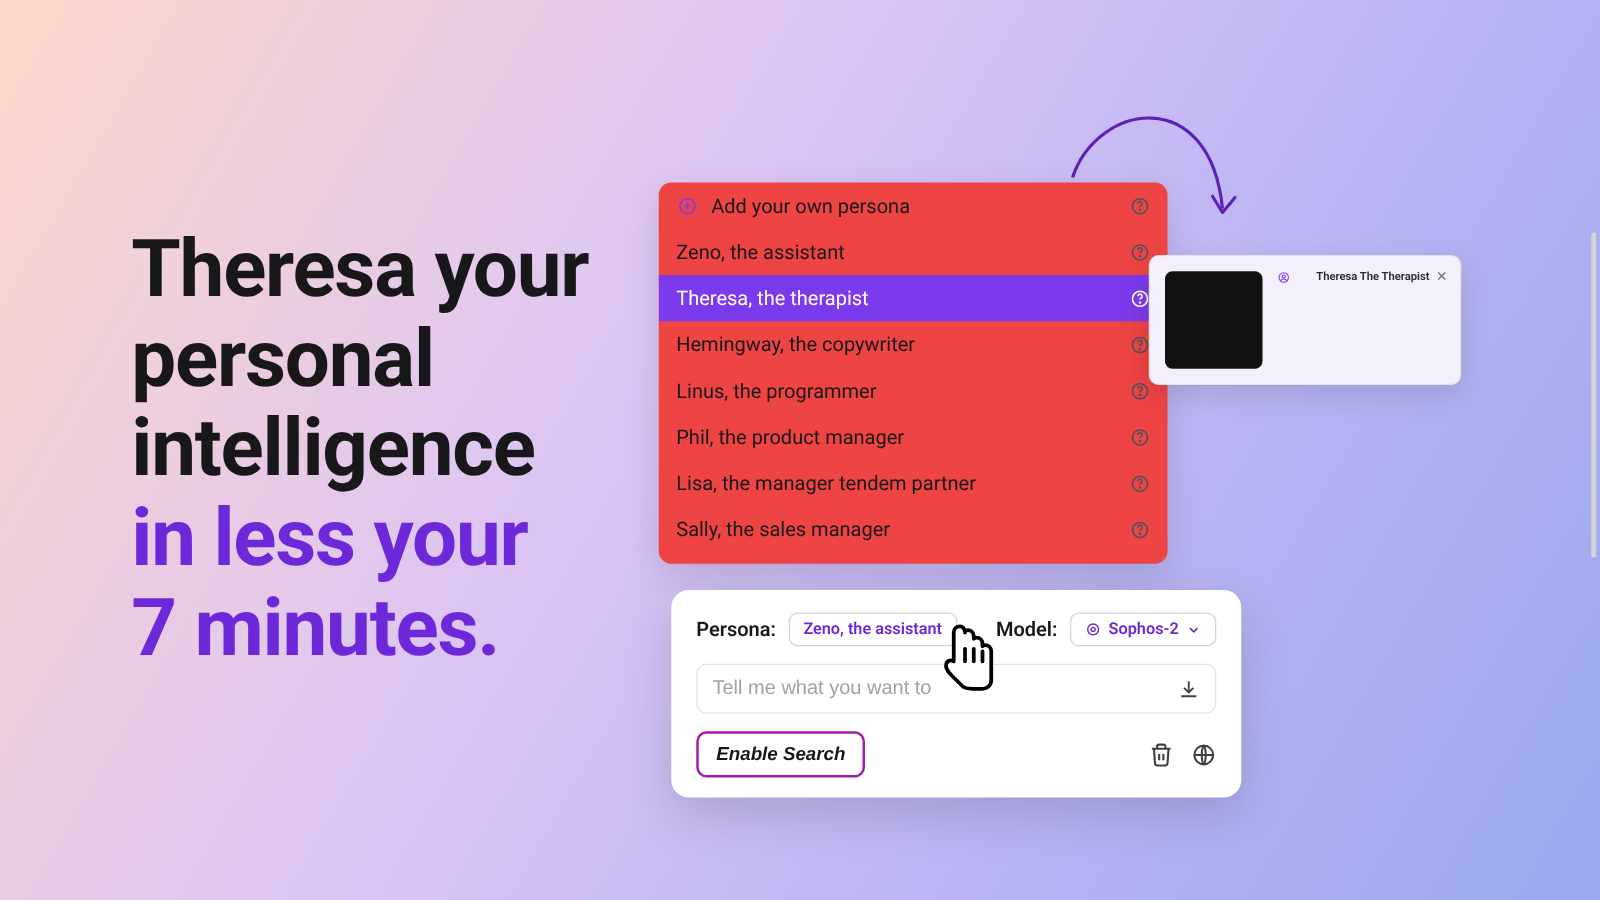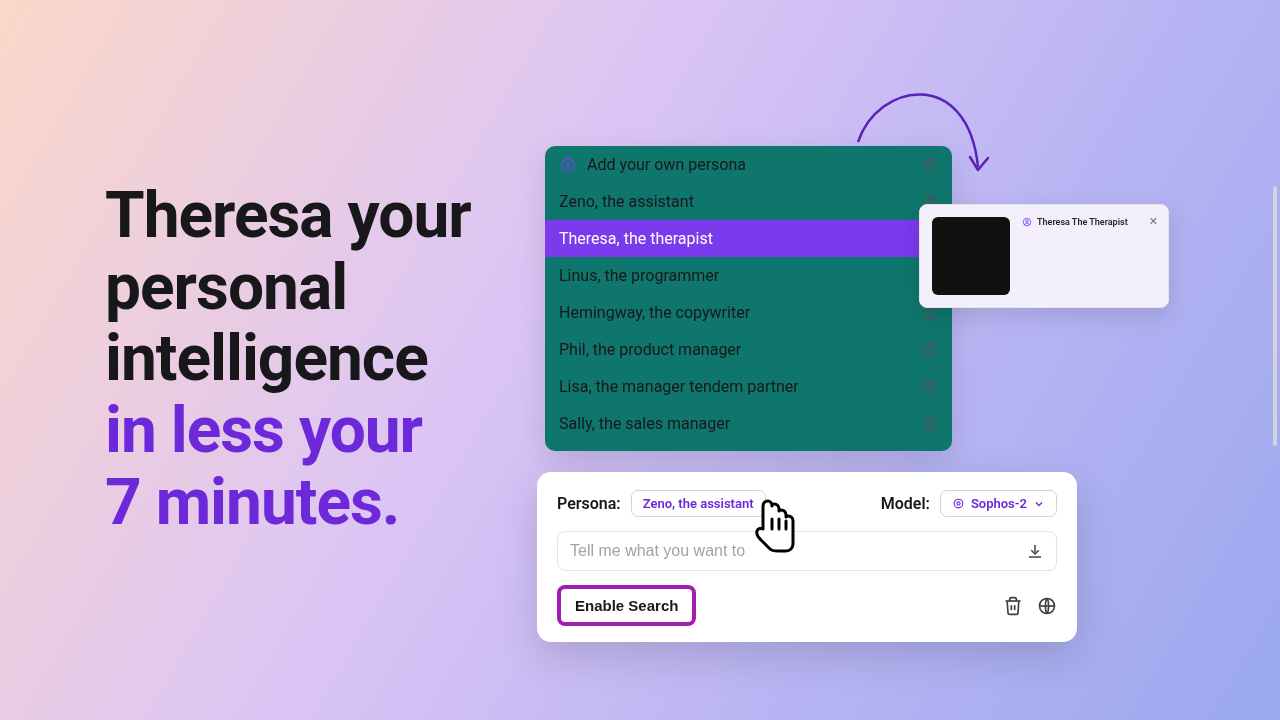--- a/index.html
+++ b/index.html
@@ -21,27 +21,26 @@
   }
   .headline .accent { color: #6d28d9; }
 
   
   .persona-list {
     position: absolute;
     left: 527px;
     top: 146px;
     width: 407px;
     height: 305px;
-    background: #0f766e;
+    background: #ef4444;
     border-radius: 10px;
     box-shadow: 0 10px 30px rgba(0,0,0,0.12);
     overflow: hidden;
     display: flex;
     flex-direction: column;
-    margin-left: 18px;
   }
   .persona-item {
     display: flex;
     align-items: center;
     padding: 9px 14px;
     font-size: 16px;
     color: #18181b;
     cursor: pointer;
     position: relative;
   }
@@ -90,21 +89,21 @@
     width: 78px;
     height: 78px;
     background: #111;
     border-radius: 6px;
     flex-shrink: 0;
   }
   .detail-card .info { flex: 1; }
   .detail-card .title-row {
     display: flex;
     align-items: center;
-    gap: 5px;
+    gap: 21px;
     margin-bottom: 6px;
   }
   .detail-card .title-row .tiny-icon { color: #7c3aed; }
   .detail-card .title { font-size: 9px; font-weight: 600; color: #27272a; }
   .detail-card .close-x {
     position: absolute;
     right: 10px;
     top: 10px;
     font-size: 11px;
     color: #71717a;
@@ -123,21 +122,21 @@
     top: 72px;
     width: 170px;
     height: 140px;
   }
 
   
   .prompt-box {
     position: absolute;
     left: 537px;
     top: 472px;
-    width: 540px;
+    width: 456px;
     background: #fff;
     border-radius: 14px;
     box-shadow: 0 14px 40px rgba(0,0,0,0.15);
     padding: 18px 20px 16px 20px;
   }
   .prompt-top {
     display: flex;
     align-items: center;
     justify-content: space-between;
     margin-bottom: 14px;
@@ -174,28 +173,29 @@
     color: #4c1d95;
   }
   .prompt-input::placeholder { color: #a1a1aa; }
   .dl-icon { color: #3f3f46; cursor: pointer; }
   .prompt-bottom {
     display: flex;
     align-items: center;
     justify-content: space-between;
   }
   .enable-btn {
-    border: 4px solid #a21caf;
+    border: 2px solid #a21caf;
     background: #fff;
     border-radius: 8px;
     padding: 8px 14px;
     font-size: 15px;
     font-weight: 600;
     color: #18181b;
     cursor: pointer;
+    font-style: italic;
   }
   .bottom-icons { display: flex; gap: 14px; color: #3f3f46; }
   .bottom-icons span { cursor: pointer; }
 
   
   .pointer-cursor {
     position: absolute;
     left: 750px;
     top: 495px;
     color: #000;
@@ -250,32 +250,32 @@
     <span class="help-icon">
       <svg width="16" height="16" viewBox="0 0 24 24" fill="none" stroke="currentColor" stroke-width="2">
           <circle cx="12" cy="12" r="9"></circle>
           <path d="M9.5 9a2.5 2.5 0 1 1 3.5 2.3c-.8.4-1 .9-1 1.7"></path>
           <circle cx="12" cy="16.5" r="0.6" fill="currentColor"></circle>
         </svg>
     </span>
   </div>
 
   <div class="persona-item no-icon">
+    <span class="label">Hemingway, the copywriter</span>
+    <span class="help-icon">
+      <svg width="16" height="16" viewBox="0 0 24 24" fill="none" stroke="currentColor" stroke-width="2">
+          <circle cx="12" cy="12" r="9"></circle>
+          <path d="M9.5 9a2.5 2.5 0 1 1 3.5 2.3c-.8.4-1 .9-1 1.7"></path>
+          <circle cx="12" cy="16.5" r="0.6" fill="currentColor"></circle>
+        </svg>
+    </span>
+  </div>
+
+  <div class="persona-item no-icon">
     <span class="label">Linus, the programmer</span>
-    <span class="help-icon">
-      <svg width="16" height="16" viewBox="0 0 24 24" fill="none" stroke="currentColor" stroke-width="2">
-          <circle cx="12" cy="12" r="9"></circle>
-          <path d="M9.5 9a2.5 2.5 0 1 1 3.5 2.3c-.8.4-1 .9-1 1.7"></path>
-          <circle cx="12" cy="16.5" r="0.6" fill="currentColor"></circle>
-        </svg>
-    </span>
-  </div>
-
-  <div class="persona-item no-icon">
-    <span class="label">Hemingway, the copywriter</span>
     <span class="help-icon">
       <svg width="16" height="16" viewBox="0 0 24 24" fill="none" stroke="currentColor" stroke-width="2">
           <circle cx="12" cy="12" r="9"></circle>
           <path d="M9.5 9a2.5 2.5 0 1 1 3.5 2.3c-.8.4-1 .9-1 1.7"></path>
           <circle cx="12" cy="16.5" r="0.6" fill="currentColor"></circle>
         </svg>
     </span>
   </div>
 
   <div class="persona-item no-icon">

